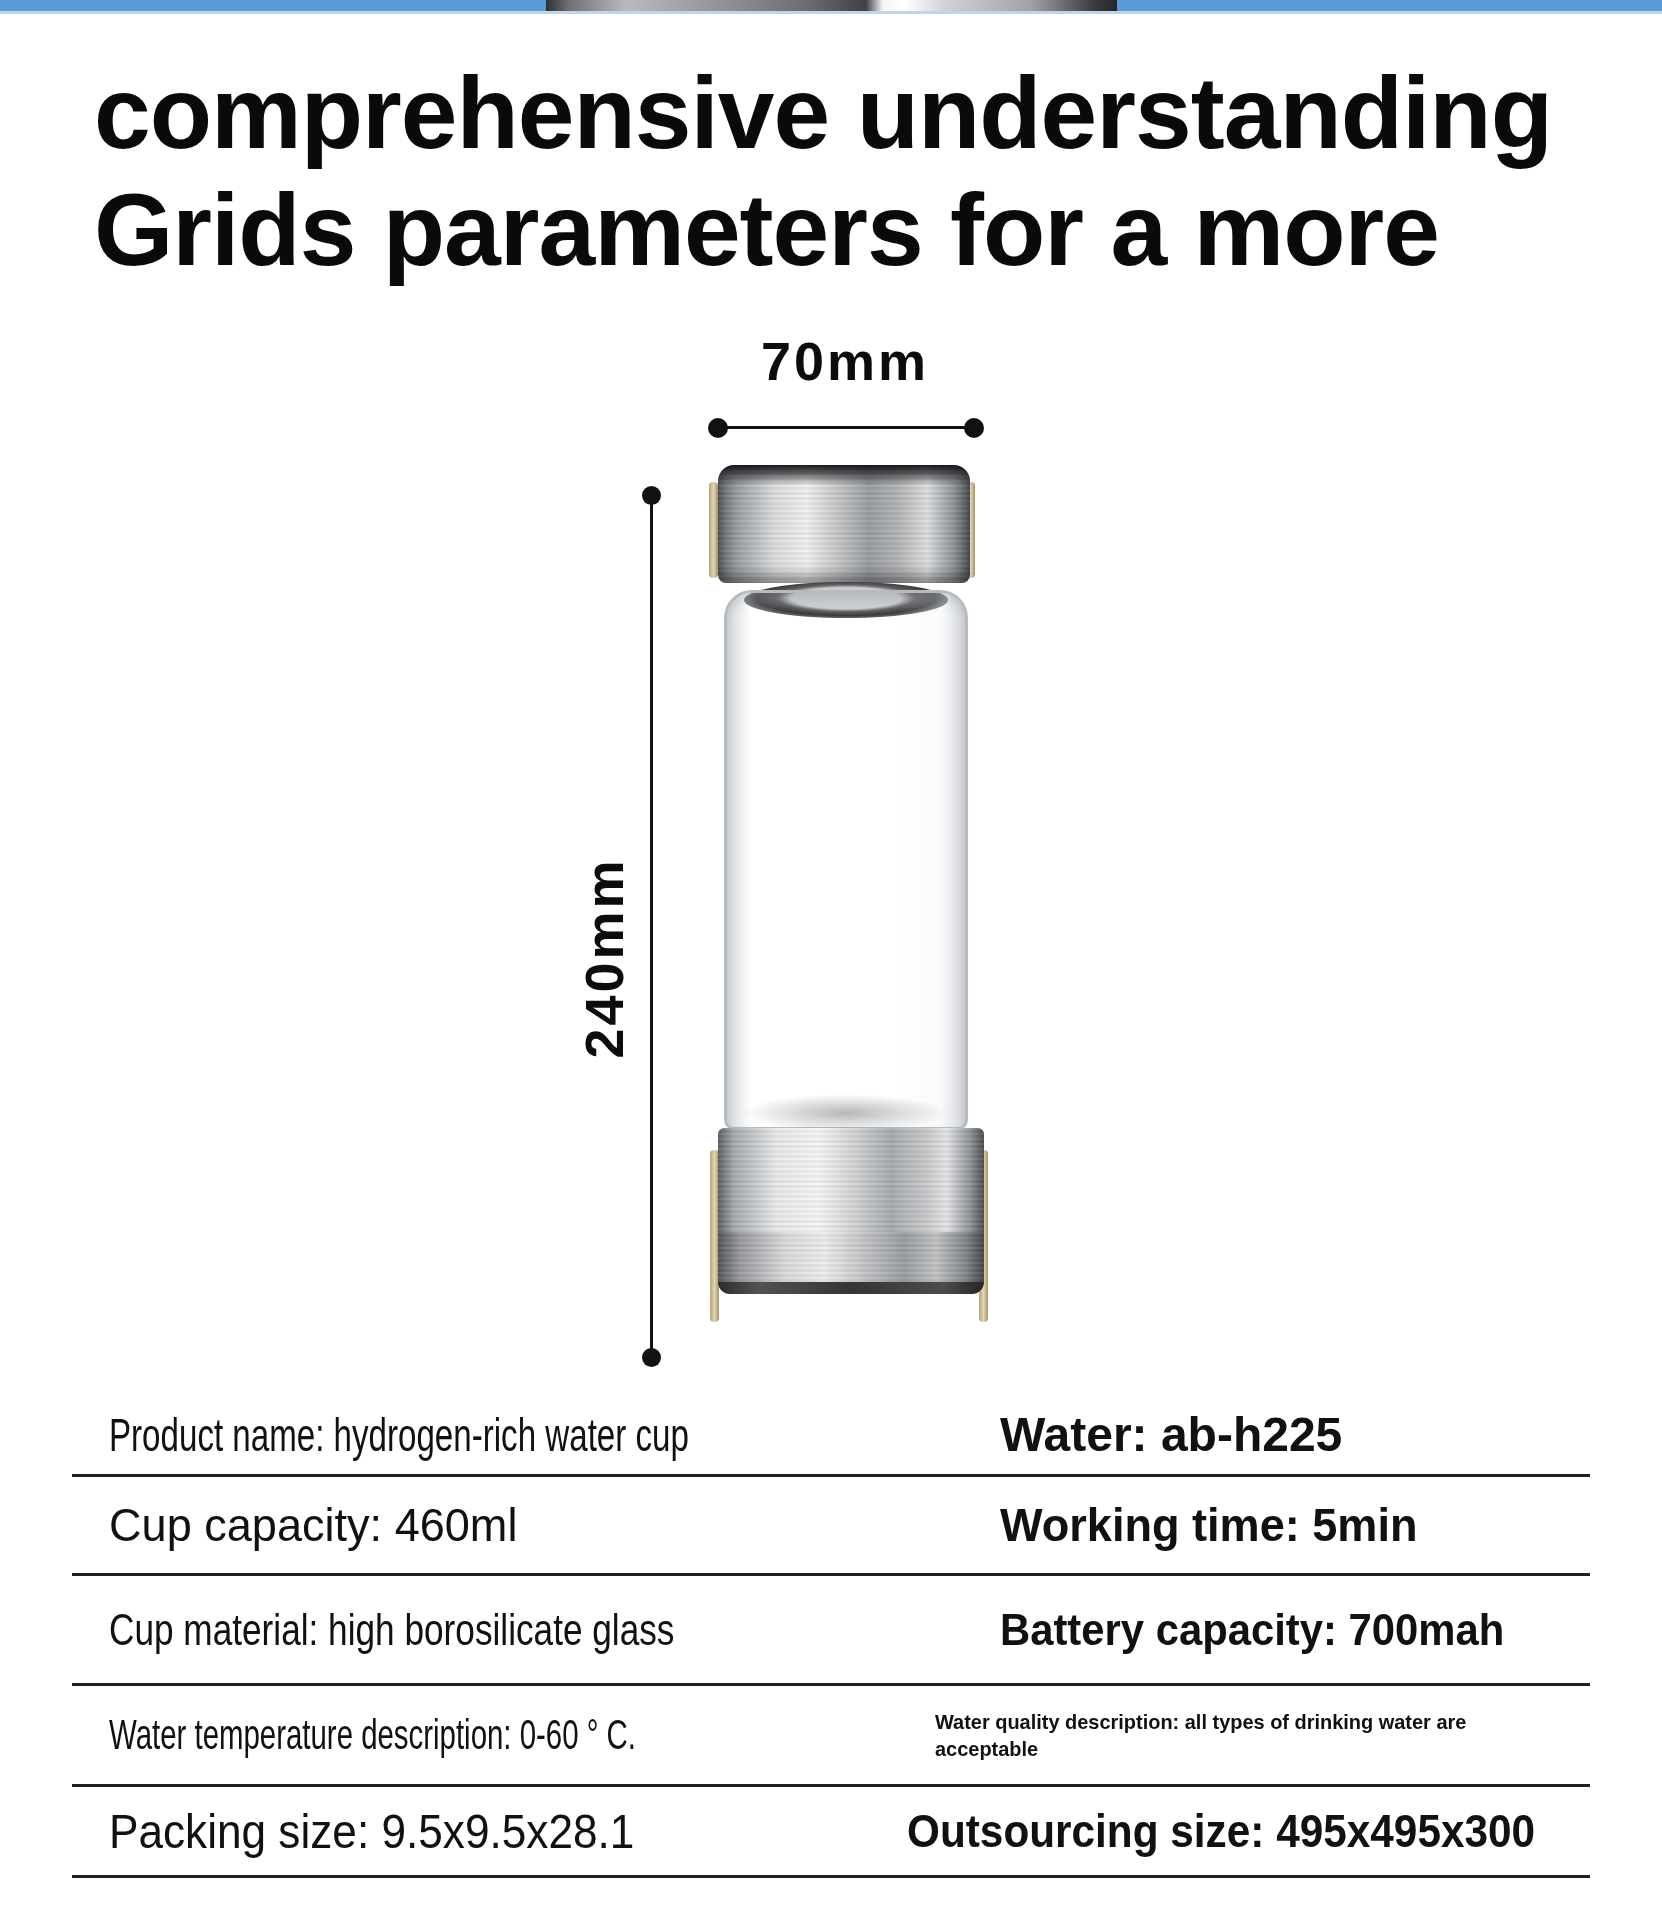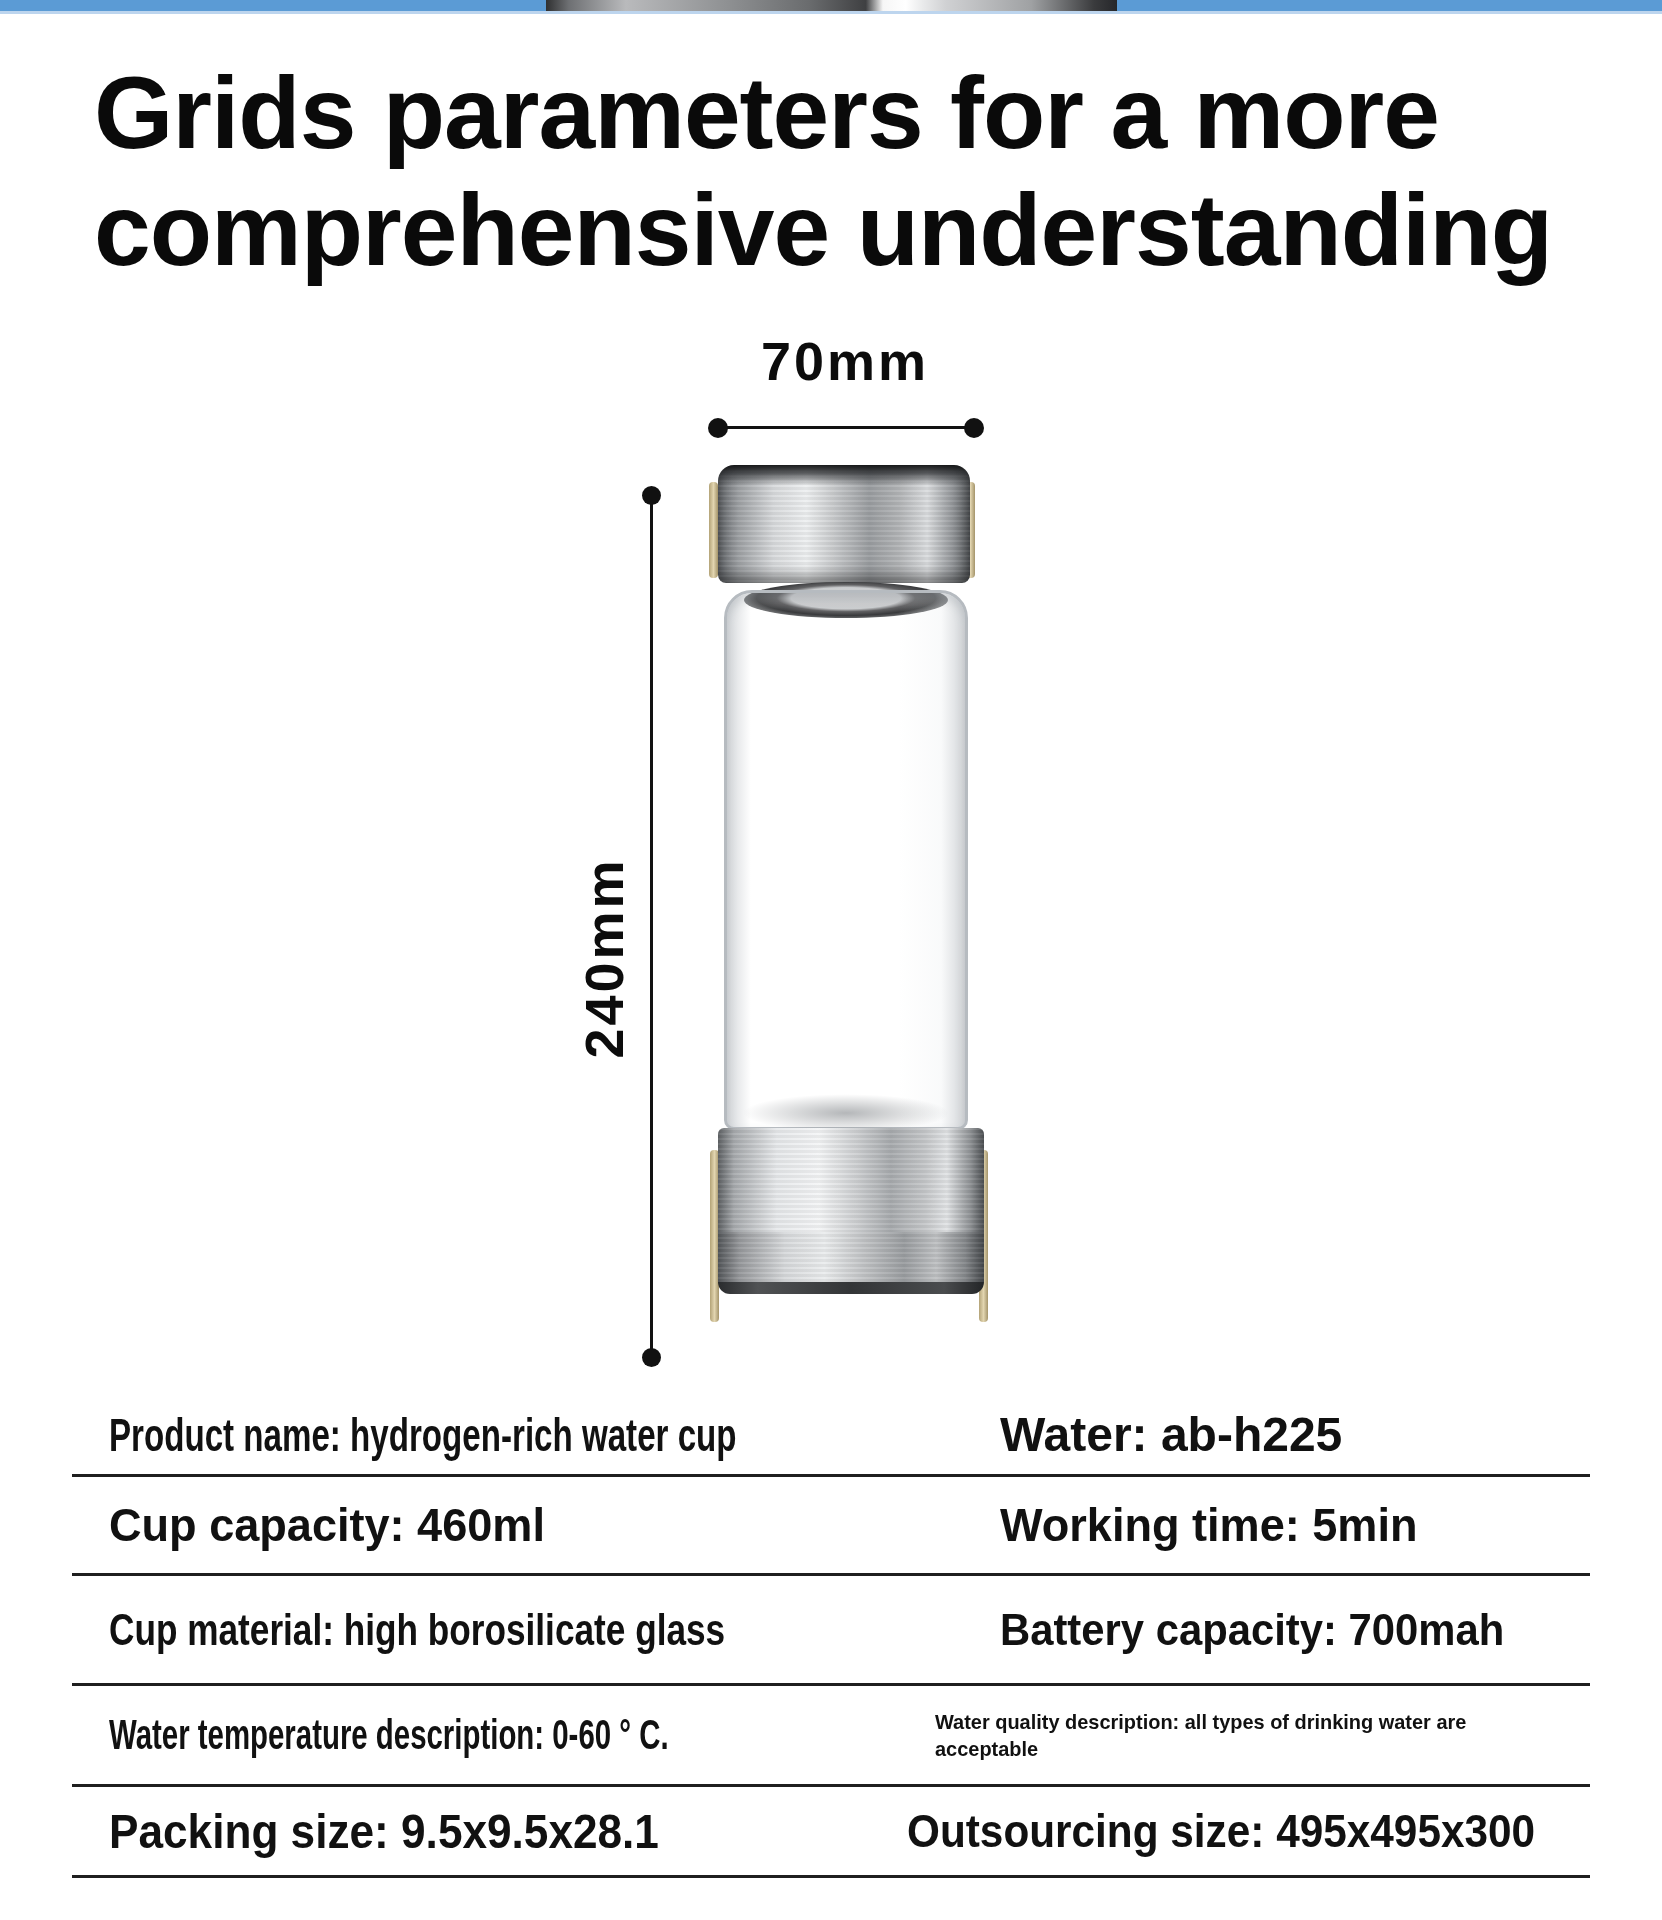--- a/index.html
+++ b/index.html
@@ -81,21 +81,21 @@
   .seg-time{font-family:"DejaVu Sans Mono",monospace;font-weight:bold;font-size:42px;
     color:#ffffff;transform:scaleX(.68);letter-spacing:1px;
     text-shadow:0 0 6px rgba(255,255,255,.45);}
   .power-svg{display:block;}
 
   
   .spec-table{left:72px;top:1395px;width:1518px;}
   .row{display:flex;align-items:center;box-sizing:border-box;
        border-bottom:3px solid #1f1f1f;}
   .r0{height:82px;} .r1{height:99px;} .r2{height:110px;} .r3{height:101px;} .r4{height:91px;}
-  .cl{width:920px;padding-left:37px;box-sizing:border-box;font-weight:bold;white-space:nowrap;}
+  .cl{width:920px;padding-left:37px;box-sizing:border-box;font-weight:normal;white-space:nowrap;}
   .cr{flex:1;padding-left:8px;font-weight:bold;white-space:nowrap;}
   .sx{display:inline-block;transform-origin:left center;}
   .r0 .cl{font-size:46px;} .r0 .cl .sx{transform:scaleX(.72);}
   .r0 .cr{font-size:48px;} .r0 .cr .sx{transform:scaleX(1);}
   .r1 .cl{font-size:46px;} .r1 .cl .sx{transform:scaleX(.98);}
   .r1 .cr{font-size:46px;} .r1 .cr .sx{transform:scaleX(.98);}
   .r2 .cl{font-size:44px;} .r2 .cl .sx{transform:scaleX(.80);}
   .r2 .cr{font-size:44px;} .r2 .cr .sx{transform:scaleX(.95);}
   .r3 .cl{font-size:42px;} .r3 .cl .sx{transform:scaleX(.70);}
   .r3 .cr{font-size:21px;white-space:normal;}
@@ -104,22 +104,22 @@
   .r4 .cr{font-size:46px;} .r4 .cr .sx{transform:scaleX(.92);}
 </style>
 </head>
 <body>
 
 <div class="abs top-bar"></div>
 <div class="abs top-metal"></div>
 <div class="abs top-bar-light"></div>
 
 <div class="abs title">
+  <div>comprehensive understanding</div>
   <div>Grids parameters for a more</div>
-  <div>comprehensive understanding</div>
 </div>
 
 <div class="abs dim-label dim-h-label">70mm</div>
 <div class="abs dim-h-line"></div>
 <div class="abs dot dot-hl"></div>
 <div class="abs dot dot-hr"></div>
 
 <div class="abs dim-label dim-v-label">240mm</div>
 <div class="abs dim-v-line"></div>
 <div class="abs dot dot-vt"></div>

